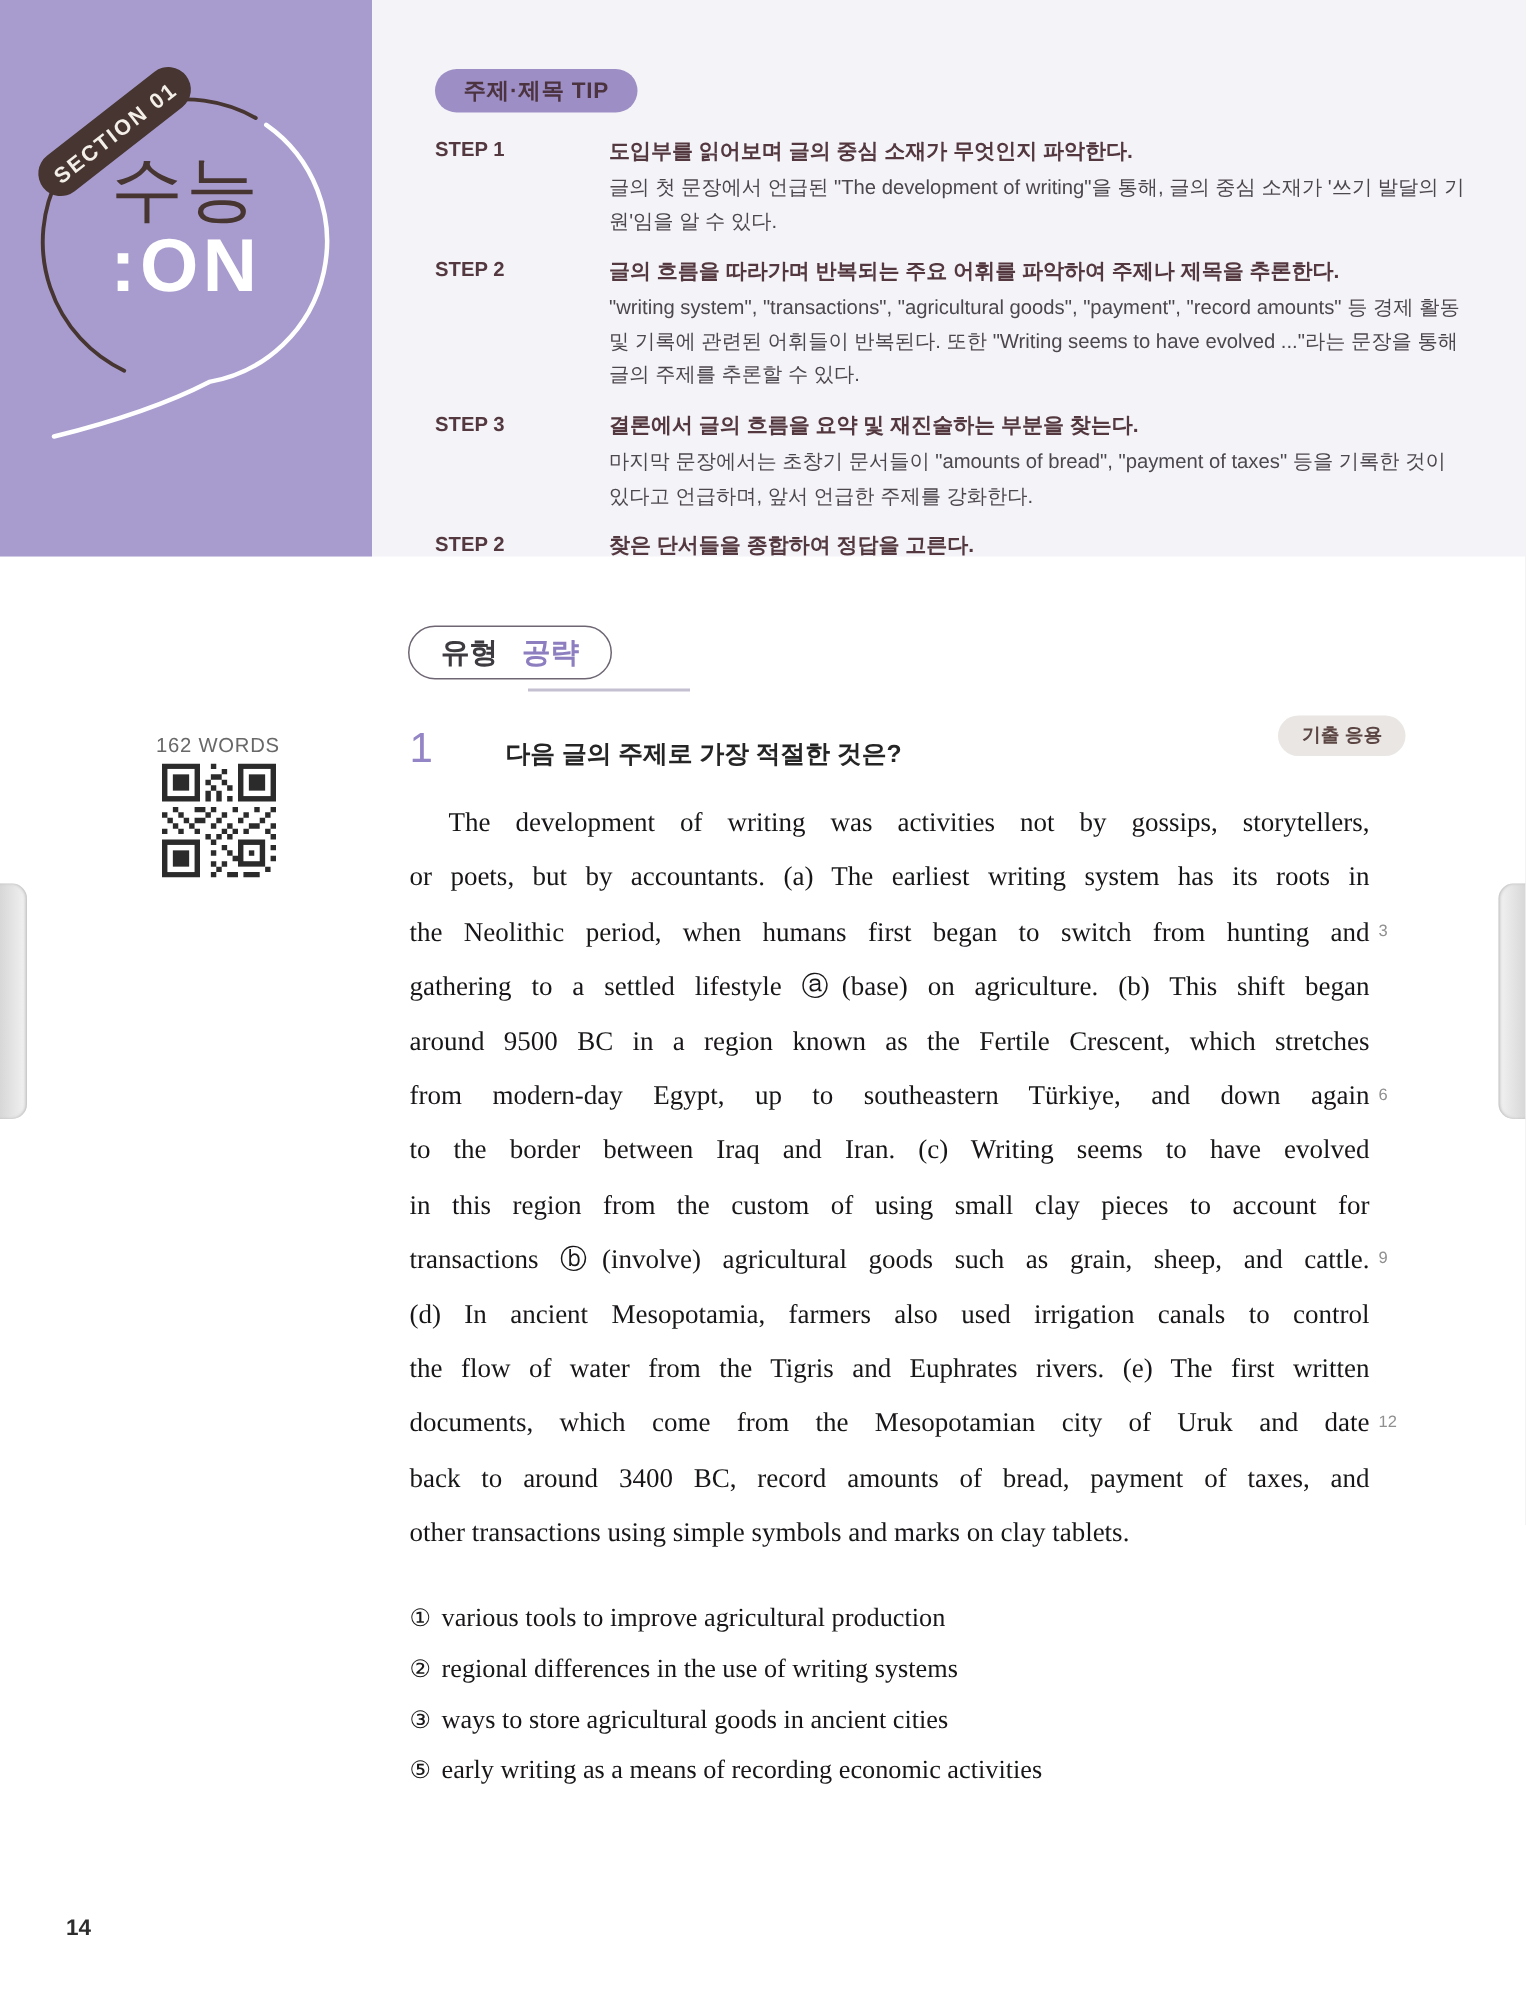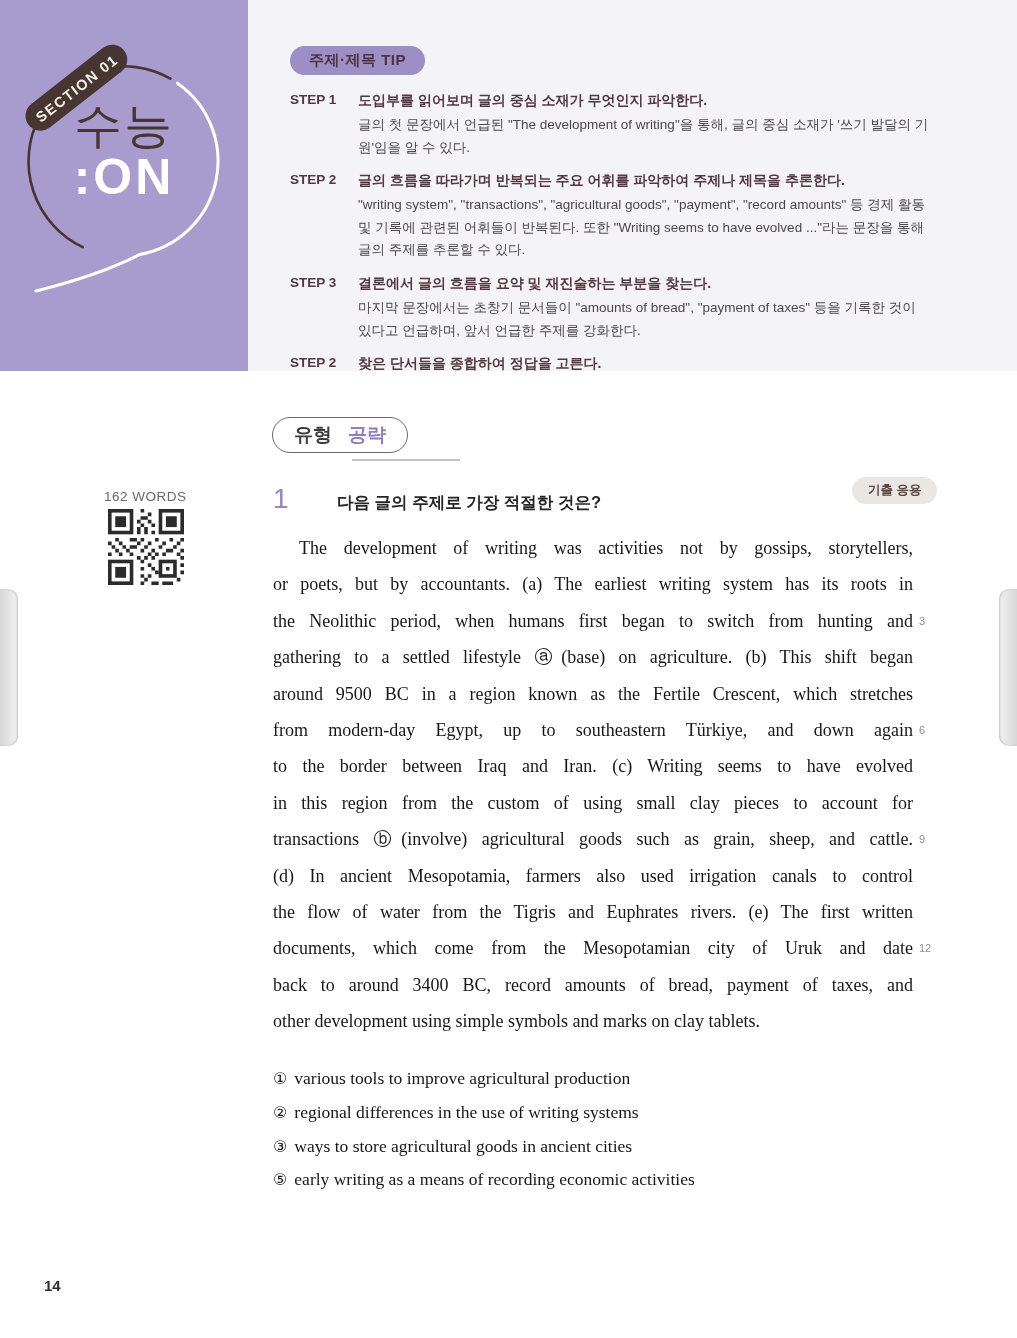--- a/index.html
+++ b/index.html
@@ -19,21 +19,21 @@
   .logo-line2 { position: absolute; left: 0; top: 148px; width: 248px; text-align: center;
     font-size: 50px; font-weight: 600; color: #ffffff; letter-spacing: 3px; }
 
   
   .tip-badge { position: absolute; left: 290px; top: 46px; height: 29px; padding: 0 19px;
     background: #9d8fc5; border-radius: 15px; display: inline-flex; align-items: center;
     font-size: 15px; font-weight: bold; color: #4c3340; letter-spacing: 0.5px; }
   .tip-steps { position: absolute; left: 290px; top: 90px; width: 648px; }
   .step-row { display: flex; margin-bottom: 11px; }
   .step-label { flex: 0 0 68px; font-size: 13.5px; font-weight: bold; color: #53383f; padding-top: 2px; }
-  .step-content { flex: 1; }
+  .step-content { flex: 1; margin-left: 48px; }
   .step-title { font-size: 14px; font-weight: bold; color: #53383f; line-height: 21px; margin-bottom: 3px; }
   .step-body { font-size: 13.5px; color: #4c474c; line-height: 22.6px; width: 572px; }
 
   
   .side-tab { position: absolute; top: 589px; width: 27px; height: 157px; }
   .side-tab.left  { left: -9px;  border-radius: 10px;
     background: linear-gradient(to right, #c9c9c9, #f3f3f3); box-shadow: inset -1px 0 2px #bfbfbf; }
   .side-tab.right { right: -9px; border-radius: 10px;
     background: linear-gradient(to left, #c9c9c9, #f3f3f3); box-shadow: inset 1px 0 2px #bfbfbf; }
 
@@ -171,21 +171,21 @@
     <div class="p-line"><span>gathering to a settled lifestyle ⓐ(base) on agriculture. (b) This shift began</span><span class="line-num"></span></div>
     <div class="p-line"><span>around 9500 BC in a region known as the Fertile Crescent, which stretches</span><span class="line-num"></span></div>
     <div class="p-line"><span>from modern-day Egypt, up to southeastern Türkiye, and down again</span><span class="line-num">6</span></div>
     <div class="p-line"><span>to the border between Iraq and Iran. (c) Writing seems to have evolved</span><span class="line-num"></span></div>
     <div class="p-line"><span>in this region from the custom of using small clay pieces to account for</span><span class="line-num"></span></div>
     <div class="p-line"><span>transactions ⓑ(involve) agricultural goods such as grain, sheep, and cattle.</span><span class="line-num">9</span></div>
     <div class="p-line"><span>(d) In ancient Mesopotamia, farmers also used irrigation canals to control</span><span class="line-num"></span></div>
     <div class="p-line"><span>the flow of water from the Tigris and Euphrates rivers. (e) The first written</span><span class="line-num"></span></div>
     <div class="p-line"><span>documents, which come from the Mesopotamian city of Uruk and date</span><span class="line-num">12</span></div>
     <div class="p-line"><span>back to around 3400 BC, record amounts of bread, payment of taxes, and</span><span class="line-num"></span></div>
-    <div class="p-line last"><span>other development using simple symbols and marks on clay tablets.</span><span class="line-num"></span></div>
+    <div class="p-line last"><span>other transactions using simple symbols and marks on clay tablets.</span><span class="line-num"></span></div>
   </div>
 
   <div class="choices">
     <div class="choice"><span class="c-marker">①</span><span>various tools to improve agricultural production</span></div>
     <div class="choice"><span class="c-marker">②</span><span>regional differences in the use of writing systems</span></div>
     <div class="choice"><span class="c-marker">③</span><span>ways to store agricultural goods in ancient cities</span></div>
     <div class="choice"><span class="c-marker">⑤</span><span>early writing as a means of recording economic activities</span></div>
   </div>
 
   <div class="page-num">14</div>

